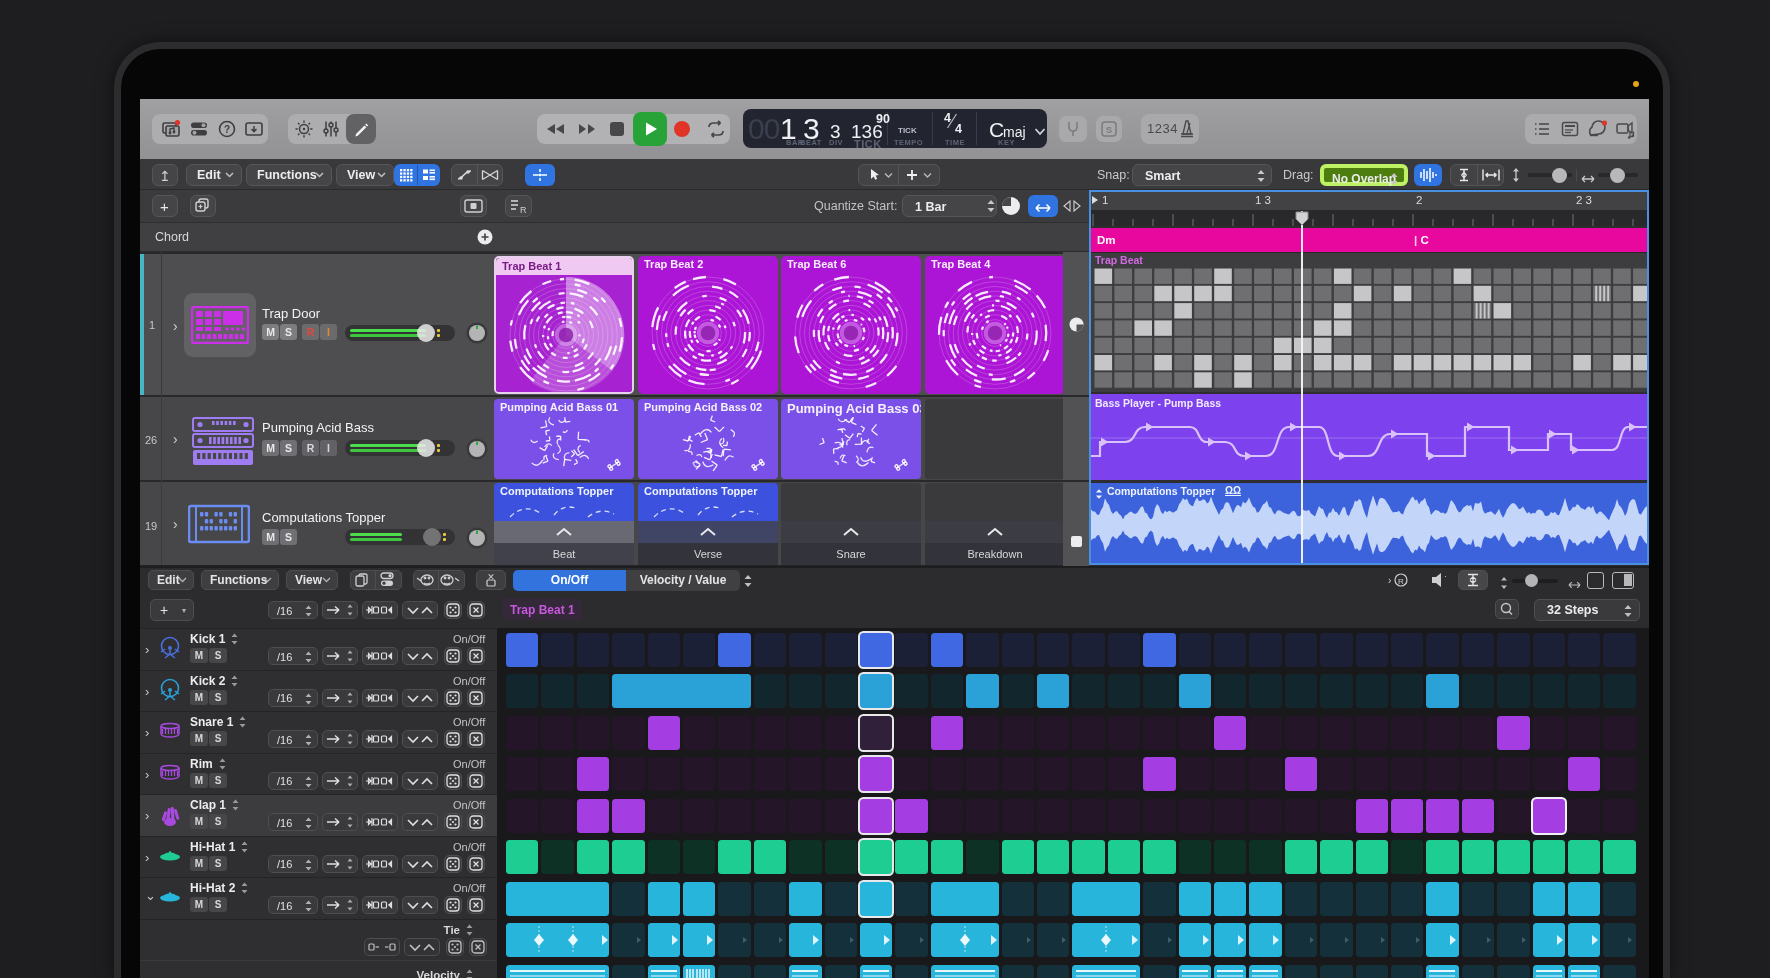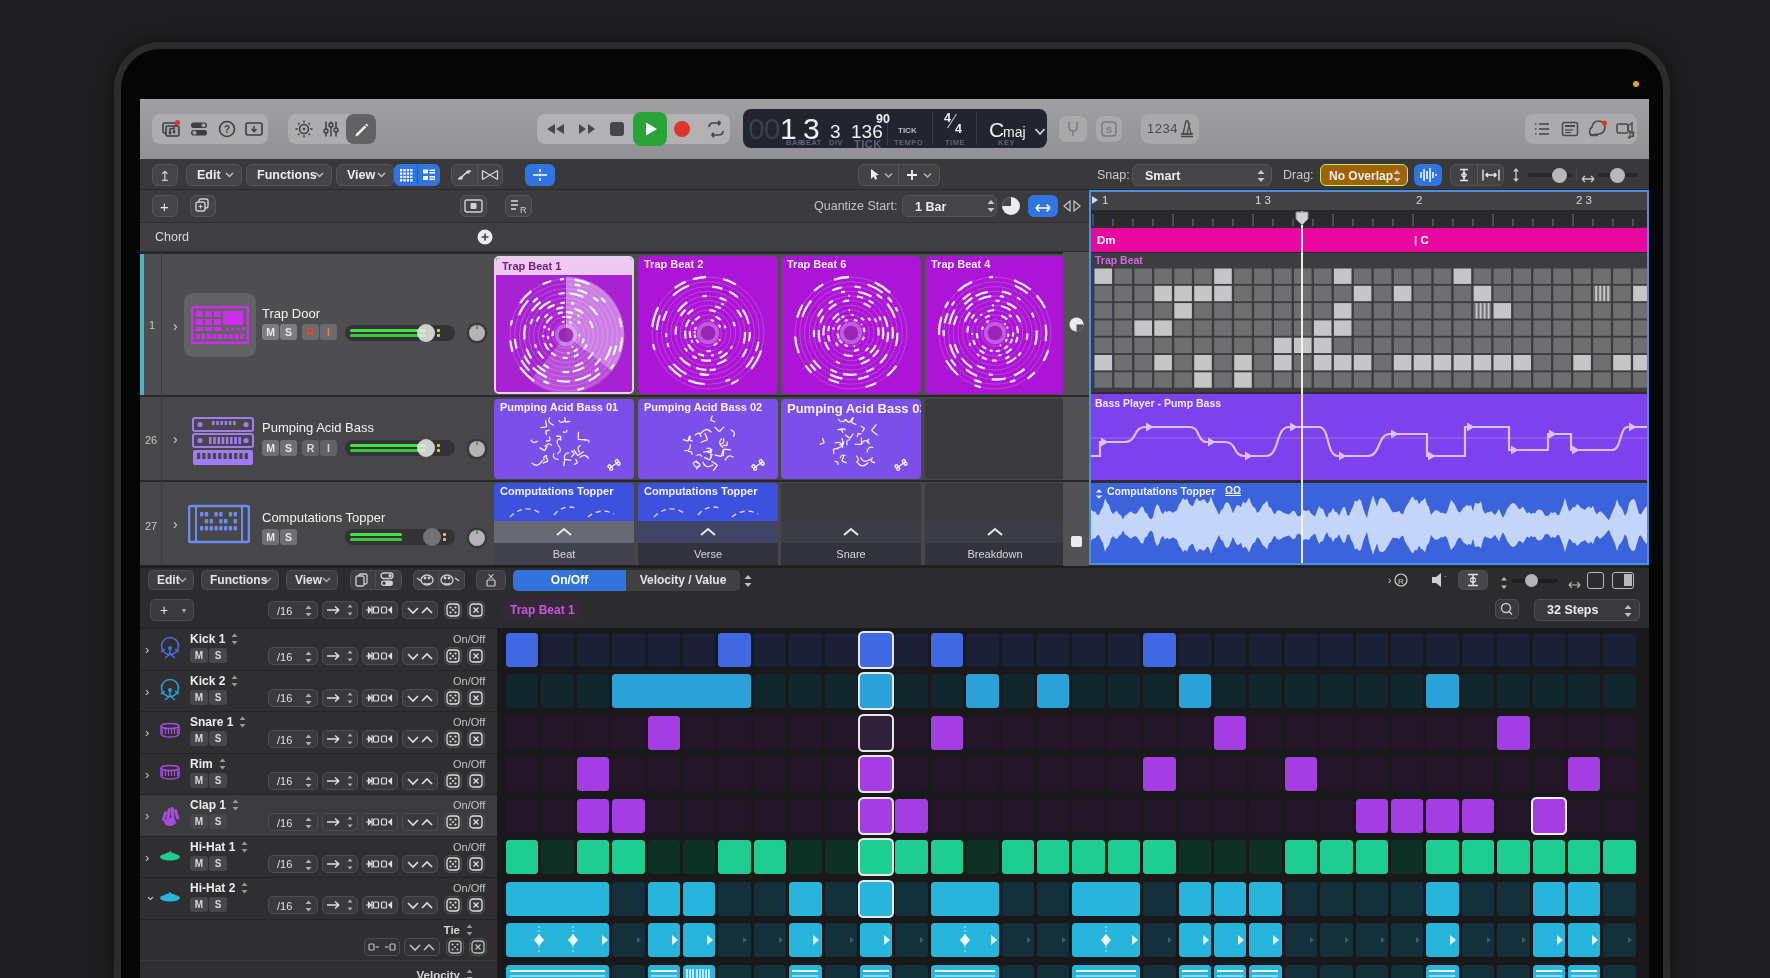--- a/index.html
+++ b/index.html
@@ -216,21 +216,21 @@
         <path d="M25 8.5 l3.5 3.5 3.5-3.5" stroke="#b8b8ba" stroke-width="1.4" fill="none"></path>
       </svg></div>
     <div style="position:absolute;left:957px;top:70px;font-size:12.5px;color:#c9c9cb;font-weight:400;white-space:nowrap;line-height:1;">Snap:</div>
     <div style="position:absolute;left:992px;top:65px;width:140px;height:22px;background:#454548;border:1px solid #565658;border-radius:6px;">
       <span style="position:absolute;left:12px;top:4px;font-size:12.5px;color:#ececee;font-weight:700;">Smart</span>
       <svg style="position:absolute;right:5px;top:4px" width="10" height="14">
         <path d="M5 1 l3.5 4 h-7z M5 13 l3.5-4 h-7z" fill="#c8c8ca"></path>
       </svg>
     </div>
     <div style="position:absolute;left:1143px;top:70px;font-size:12.5px;color:#c9c9cb;font-weight:400;white-space:nowrap;line-height:1;">Drag:</div>
-    <div style="position:absolute;left:1180px;top:65px;width:88px;height:22px;background:#a16207;border:1px solid #bef264;border-radius:6px;">
+    <div style="position:absolute;left:1180px;top:65px;width:88px;height:22px;background:#4d7c0f;border:4px solid #bef264;border-radius:6px;">
       <span style="position:absolute;left:8px;top:4px;font-size:12px;color:#ececee;font-weight:700;">No Overlap</span>
       <svg style="position:absolute;right:5px;top:4px" width="10" height="14">
         <path d="M5 1 l3.5 4 h-7z M5 13 l3.5-4 h-7z" fill="#c8c8ca"></path>
       </svg>
     </div>
     <div style="position:absolute;left:1274px;top:65px;width:28px;height:22px;background:#2f74e0;border-radius:6px;"></div>
     <div style="position:absolute;left:1277px;top:67px;width:22px;height:18px;"><svg width="22" height="18">
         <g stroke="#fff" stroke-width="1.5">
           <line x1="4" y1="6" x2="4" y2="12"></line>
           <line x1="7" y1="3" x2="7" y2="15"></line>
@@ -311,21 +311,21 @@
     <div style="position:absolute;left:0px;top:155px;width:949px;height:141px;background:#4e4e51;"></div>
     <div style="position:absolute;left:0px;top:298px;width:949px;height:83px;background:#474749;"></div>
     <div style="position:absolute;left:0px;top:383px;width:949px;height:84px;background:#474749;"></div>
     <div style="position:absolute;left:0px;top:153px;width:949px;height:2px;background:#29292b;"></div>
     <div style="position:absolute;left:0px;top:296px;width:949px;height:2px;background:#29292b;"></div>
     <div style="position:absolute;left:0px;top:381px;width:949px;height:2px;background:#29292b;"></div>
     <div style="position:absolute;left:0px;top:155px;width:4px;height:141px;background:#49b6c5;"></div>
     <div style="position:absolute;left:21px;top:153px;width:1px;height:314px;background:#3a3a3c;"></div>
     <div style="position:absolute;left:9px;top:221px;font-size:11px;color:#c8c8ca;font-weight:400;white-space:nowrap;line-height:1;">1</div>
     <div style="position:absolute;left:5px;top:336px;font-size:11px;color:#c8c8ca;font-weight:400;white-space:nowrap;line-height:1;">26</div>
-    <div style="position:absolute;left:5px;top:422px;font-size:11px;color:#c8c8ca;font-weight:400;white-space:nowrap;line-height:1;">27</div>
+    <div style="position:absolute;left:5px;top:422px;font-size:11px;color:#c8c8ca;font-weight:400;white-space:nowrap;line-height:1;">19</div>
     <div style="position:absolute;left:33px;top:220px;font-size:14px;color:#d0d0d2;font-weight:400;white-space:nowrap;line-height:1;">›</div>
     <div style="position:absolute;left:44px;top:194px;width:72px;height:64px;background:#626265;border-radius:9px;"></div>
     <div style="position:absolute;left:51px;top:207px;width:58px;height:38px;"><svg width="58" height="38" viewBox="0 0 58 38">
         <rect x="1" y="1" width="56" height="36" rx="2" fill="none" stroke="#cc2fe8" stroke-width="2.4"></rect>
         <rect x="5" y="5" width="7" height="6" fill="#cc2fe8"></rect>
         <rect x="14" y="5" width="7" height="6" fill="#cc2fe8"></rect>
         <rect x="23" y="5" width="7" height="6" fill="#cc2fe8"></rect>
         <rect x="5" y="13" width="7" height="6" fill="#cc2fe8"></rect>
         <rect x="14" y="13" width="7" height="6" fill="#cc2fe8"></rect>
         <rect x="23" y="13" width="7" height="6" fill="#cc2fe8"></rect>

